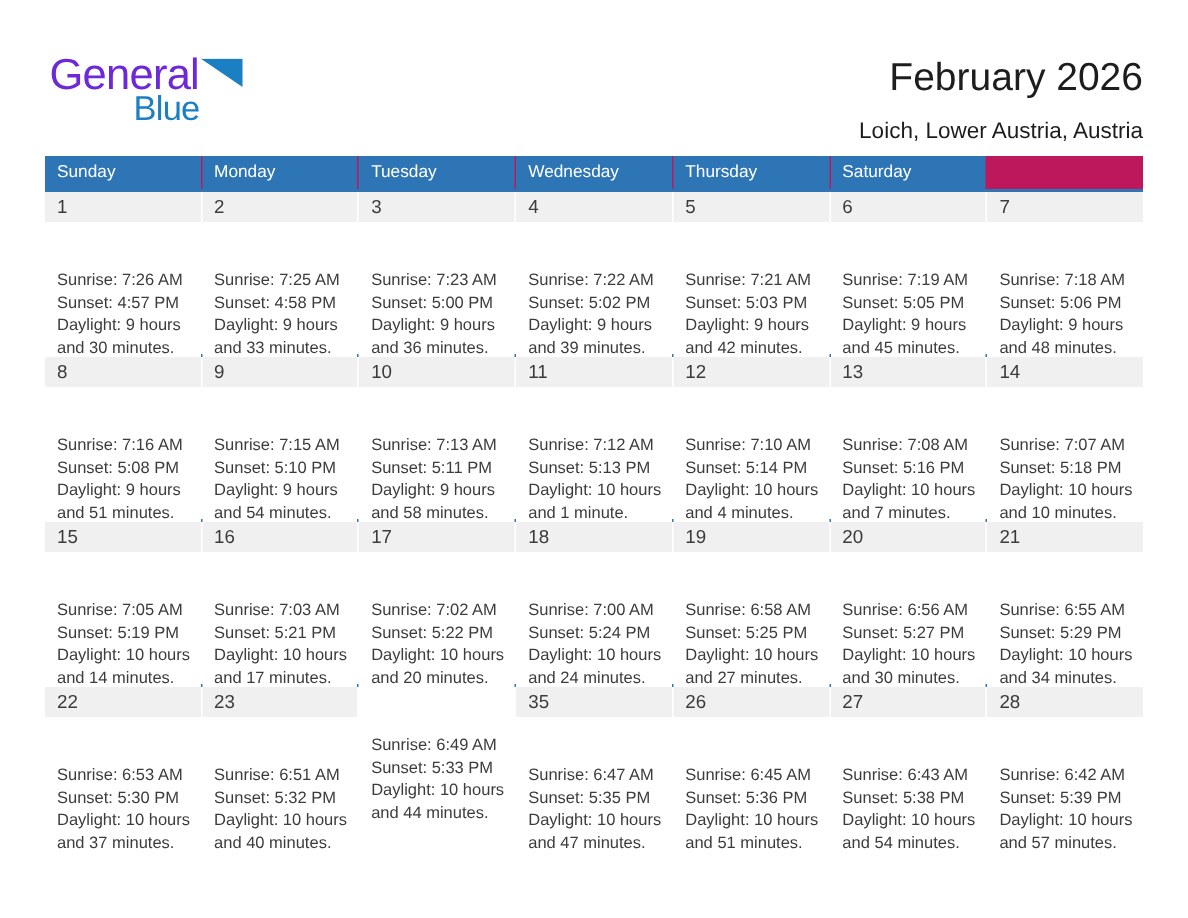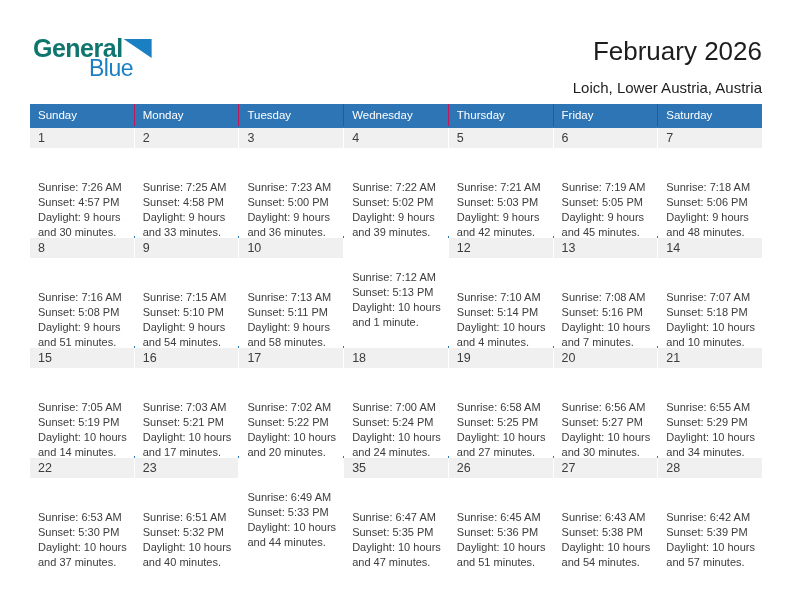--- a/index.html
+++ b/index.html
@@ -8,21 +8,21 @@
     width: 792px;
     height: 612px;
     background: #ffffff;
     font-family: "Liberation Sans", sans-serif;
     overflow: hidden;
   }
 
   
   .logo { position: absolute; left: 33px; top: 36px; line-height: 1; }
   .logo-line1 { display: flex; align-items: flex-start; }
-  .logo-general { font-size: 25px; color: #0f766e; letter-spacing: -0.5px; font-weight: bold; }
+  .logo-general { font-size: 29px; color: #6d28d9; letter-spacing: -0.5px; }
   .logo-triangle {
     width: 28px; height: 19px; margin-left: 1px; margin-top: 3px;
     background: var(--logo-blue, #1b7fc4);
     clip-path: polygon(0 0, 100% 0, 100% 100%);
     display: inline-block;
   }
   .logo-blue { font-size: 23px; color: var(--logo-blue, #1b7fc4); margin-left: 56px; margin-top: -4px; letter-spacing: -0.5px; }
 
   
   .titles { position: absolute; right: 30px; top: 36px; text-align: right; }
@@ -91,21 +91,20 @@
     <h2 class="page-subtitle">Loich, Lower Austria, Austria</h2>
   </div>
 
   <div class="calendar">
     <div class="weekday-header" id="weekday-header">
         <div class="weekday-cell">Sunday</div>
         <div class="weekday-cell">Monday</div>
         <div class="weekday-cell">Tuesday</div>
         <div class="weekday-cell">Wednesday</div>
         <div class="weekday-cell">Thursday</div>
-        <div class="weekday-cell">Friday</div>
         <div class="weekday-cell">Saturday</div>
       </div>
     <div id="weeks">
         <div class="week-row">
           <div class="week-grid">
             <div class="day-cell">
               <div class="day-num">1</div>
               <div class="day-info">
                 <div>Sunrise: 7:26 AM</div>
                 <div>Sunset: 4:57 PM</div>
@@ -192,20 +191,21 @@
             <div class="day-cell">
               <div class="day-num">10</div>
               <div class="day-info">
                 <div>Sunrise: 7:13 AM</div>
                 <div>Sunset: 5:11 PM</div>
                 <div>Daylight: 9 hours</div>
                 <div>and 58 minutes.</div>
               </div>
             </div>
             <div class="day-cell">
+              <div class="day-num">11</div>
               <div class="day-info">
                 <div>Sunrise: 7:12 AM</div>
                 <div>Sunset: 5:13 PM</div>
                 <div>Daylight: 10 hours</div>
                 <div>and 1 minute.</div>
               </div>
             </div>
             <div class="day-cell">
               <div class="day-num">12</div>
               <div class="day-info">

